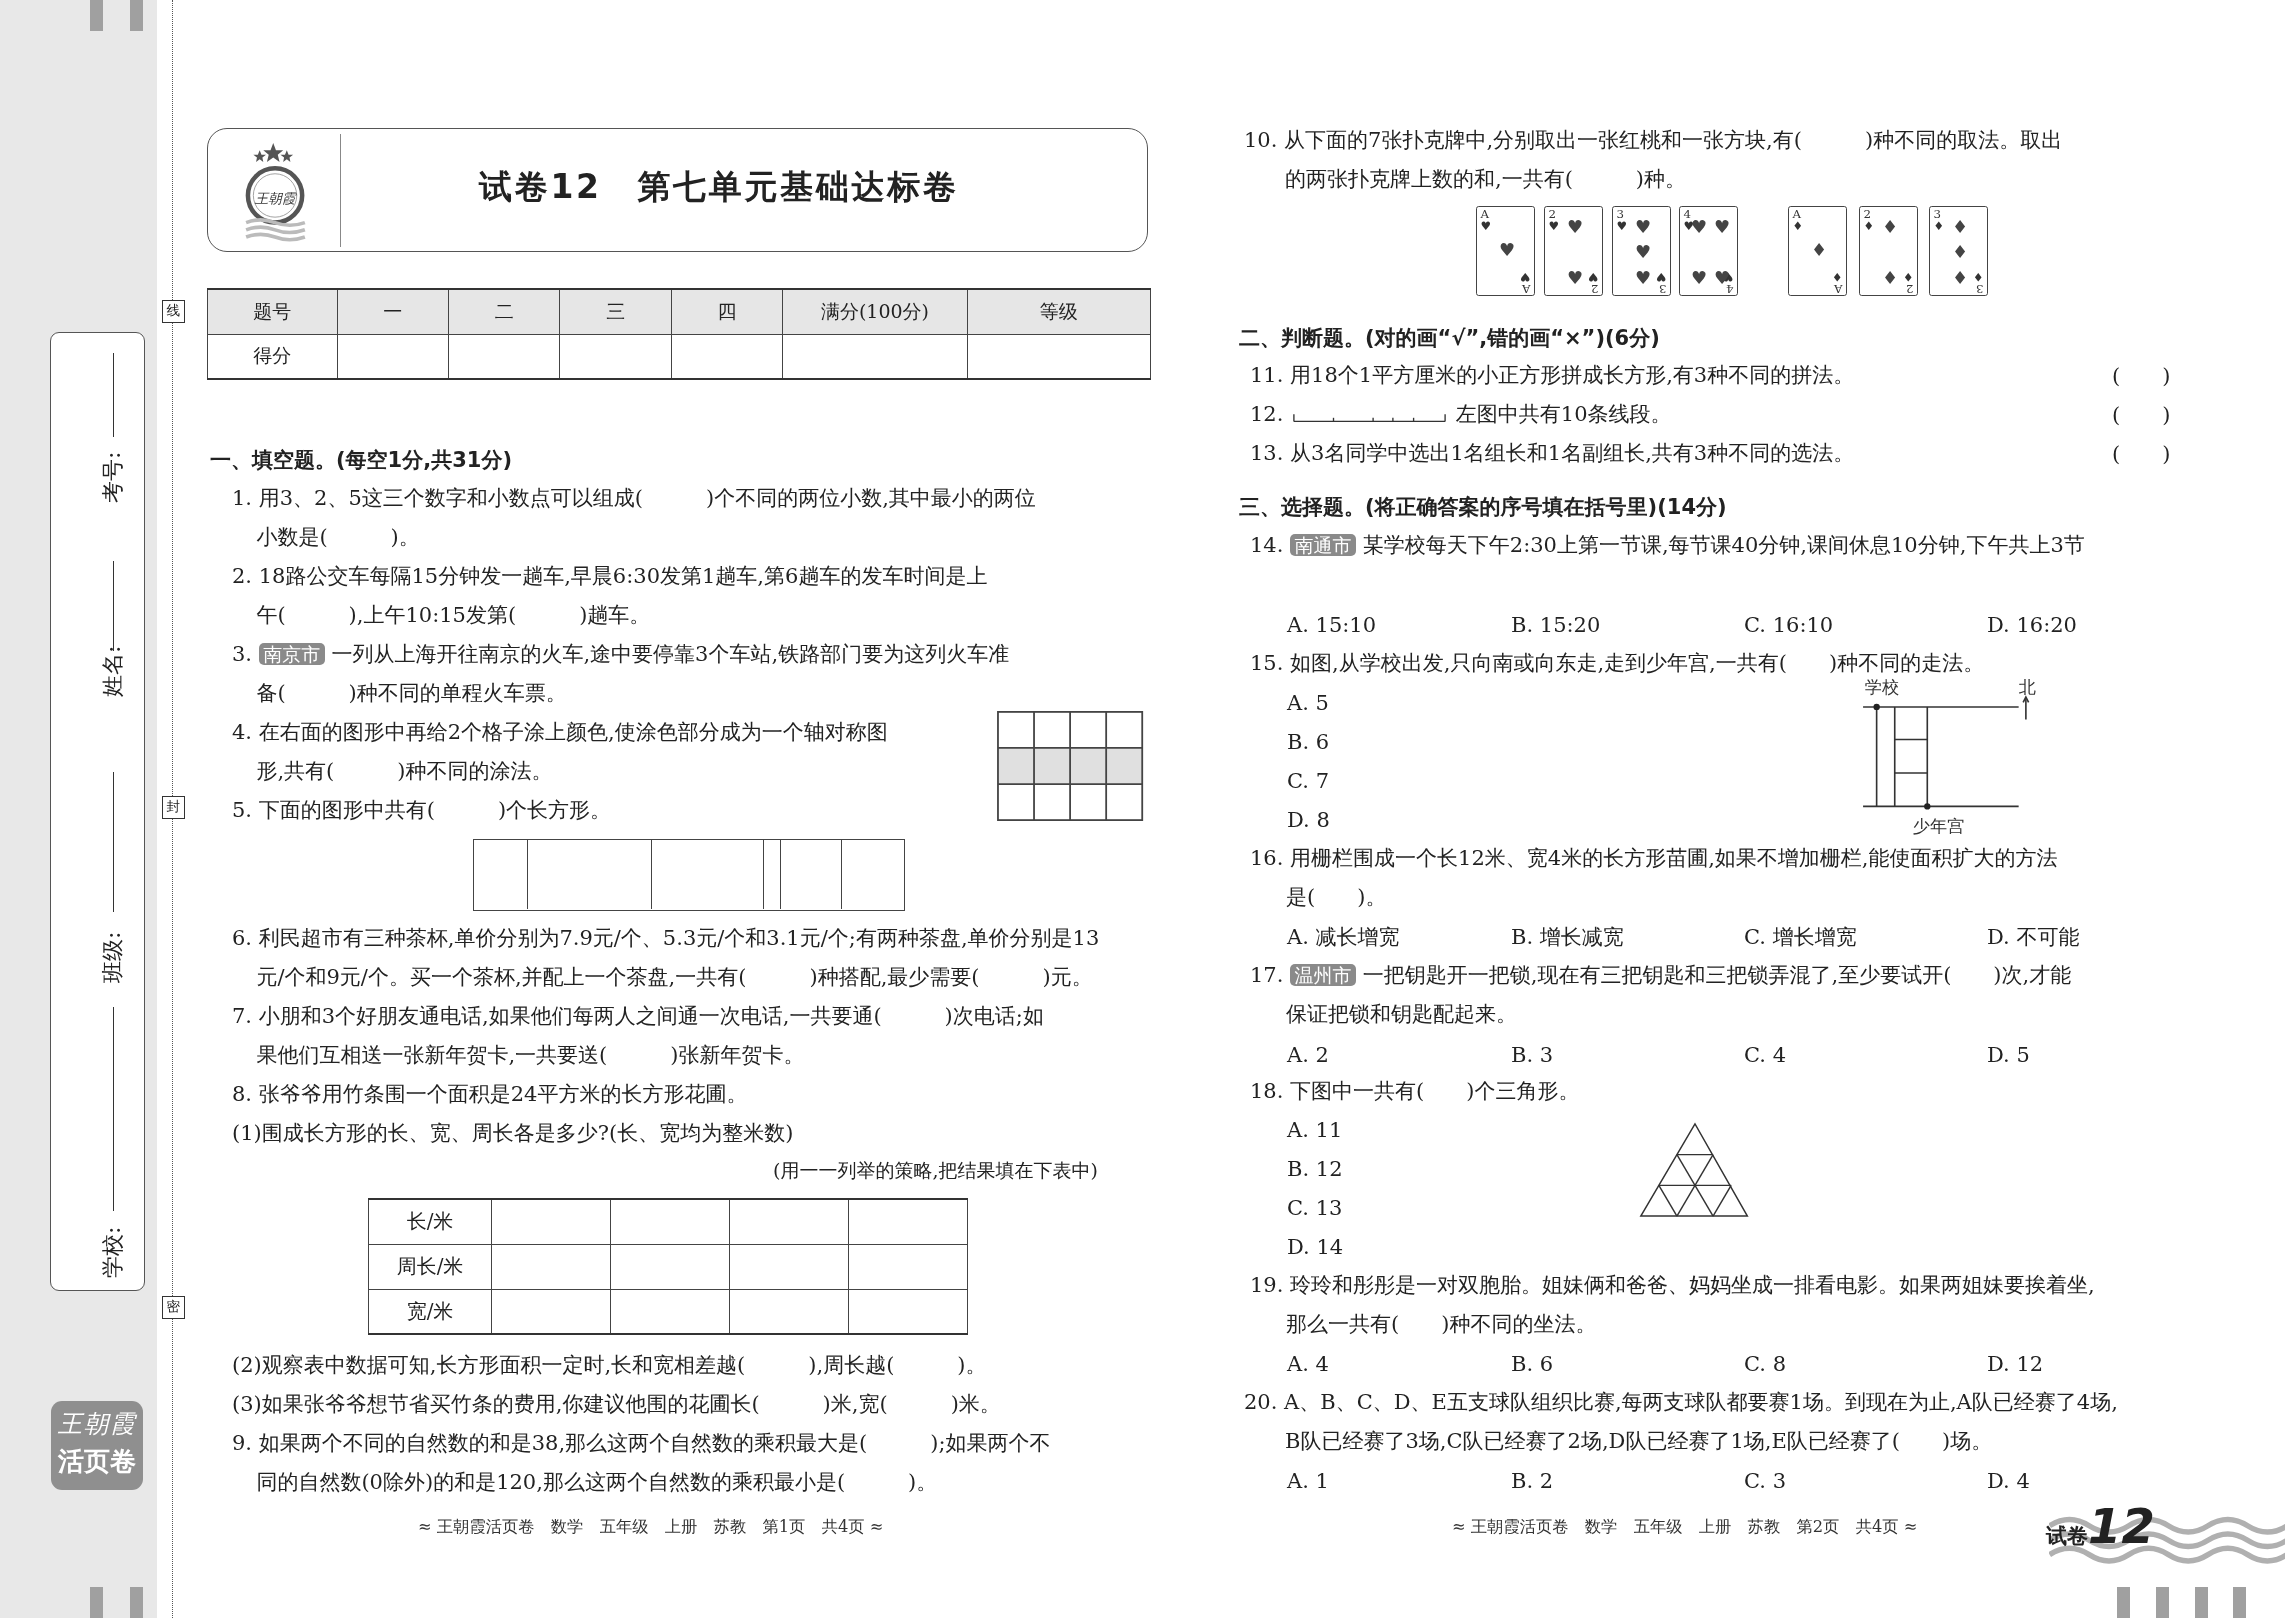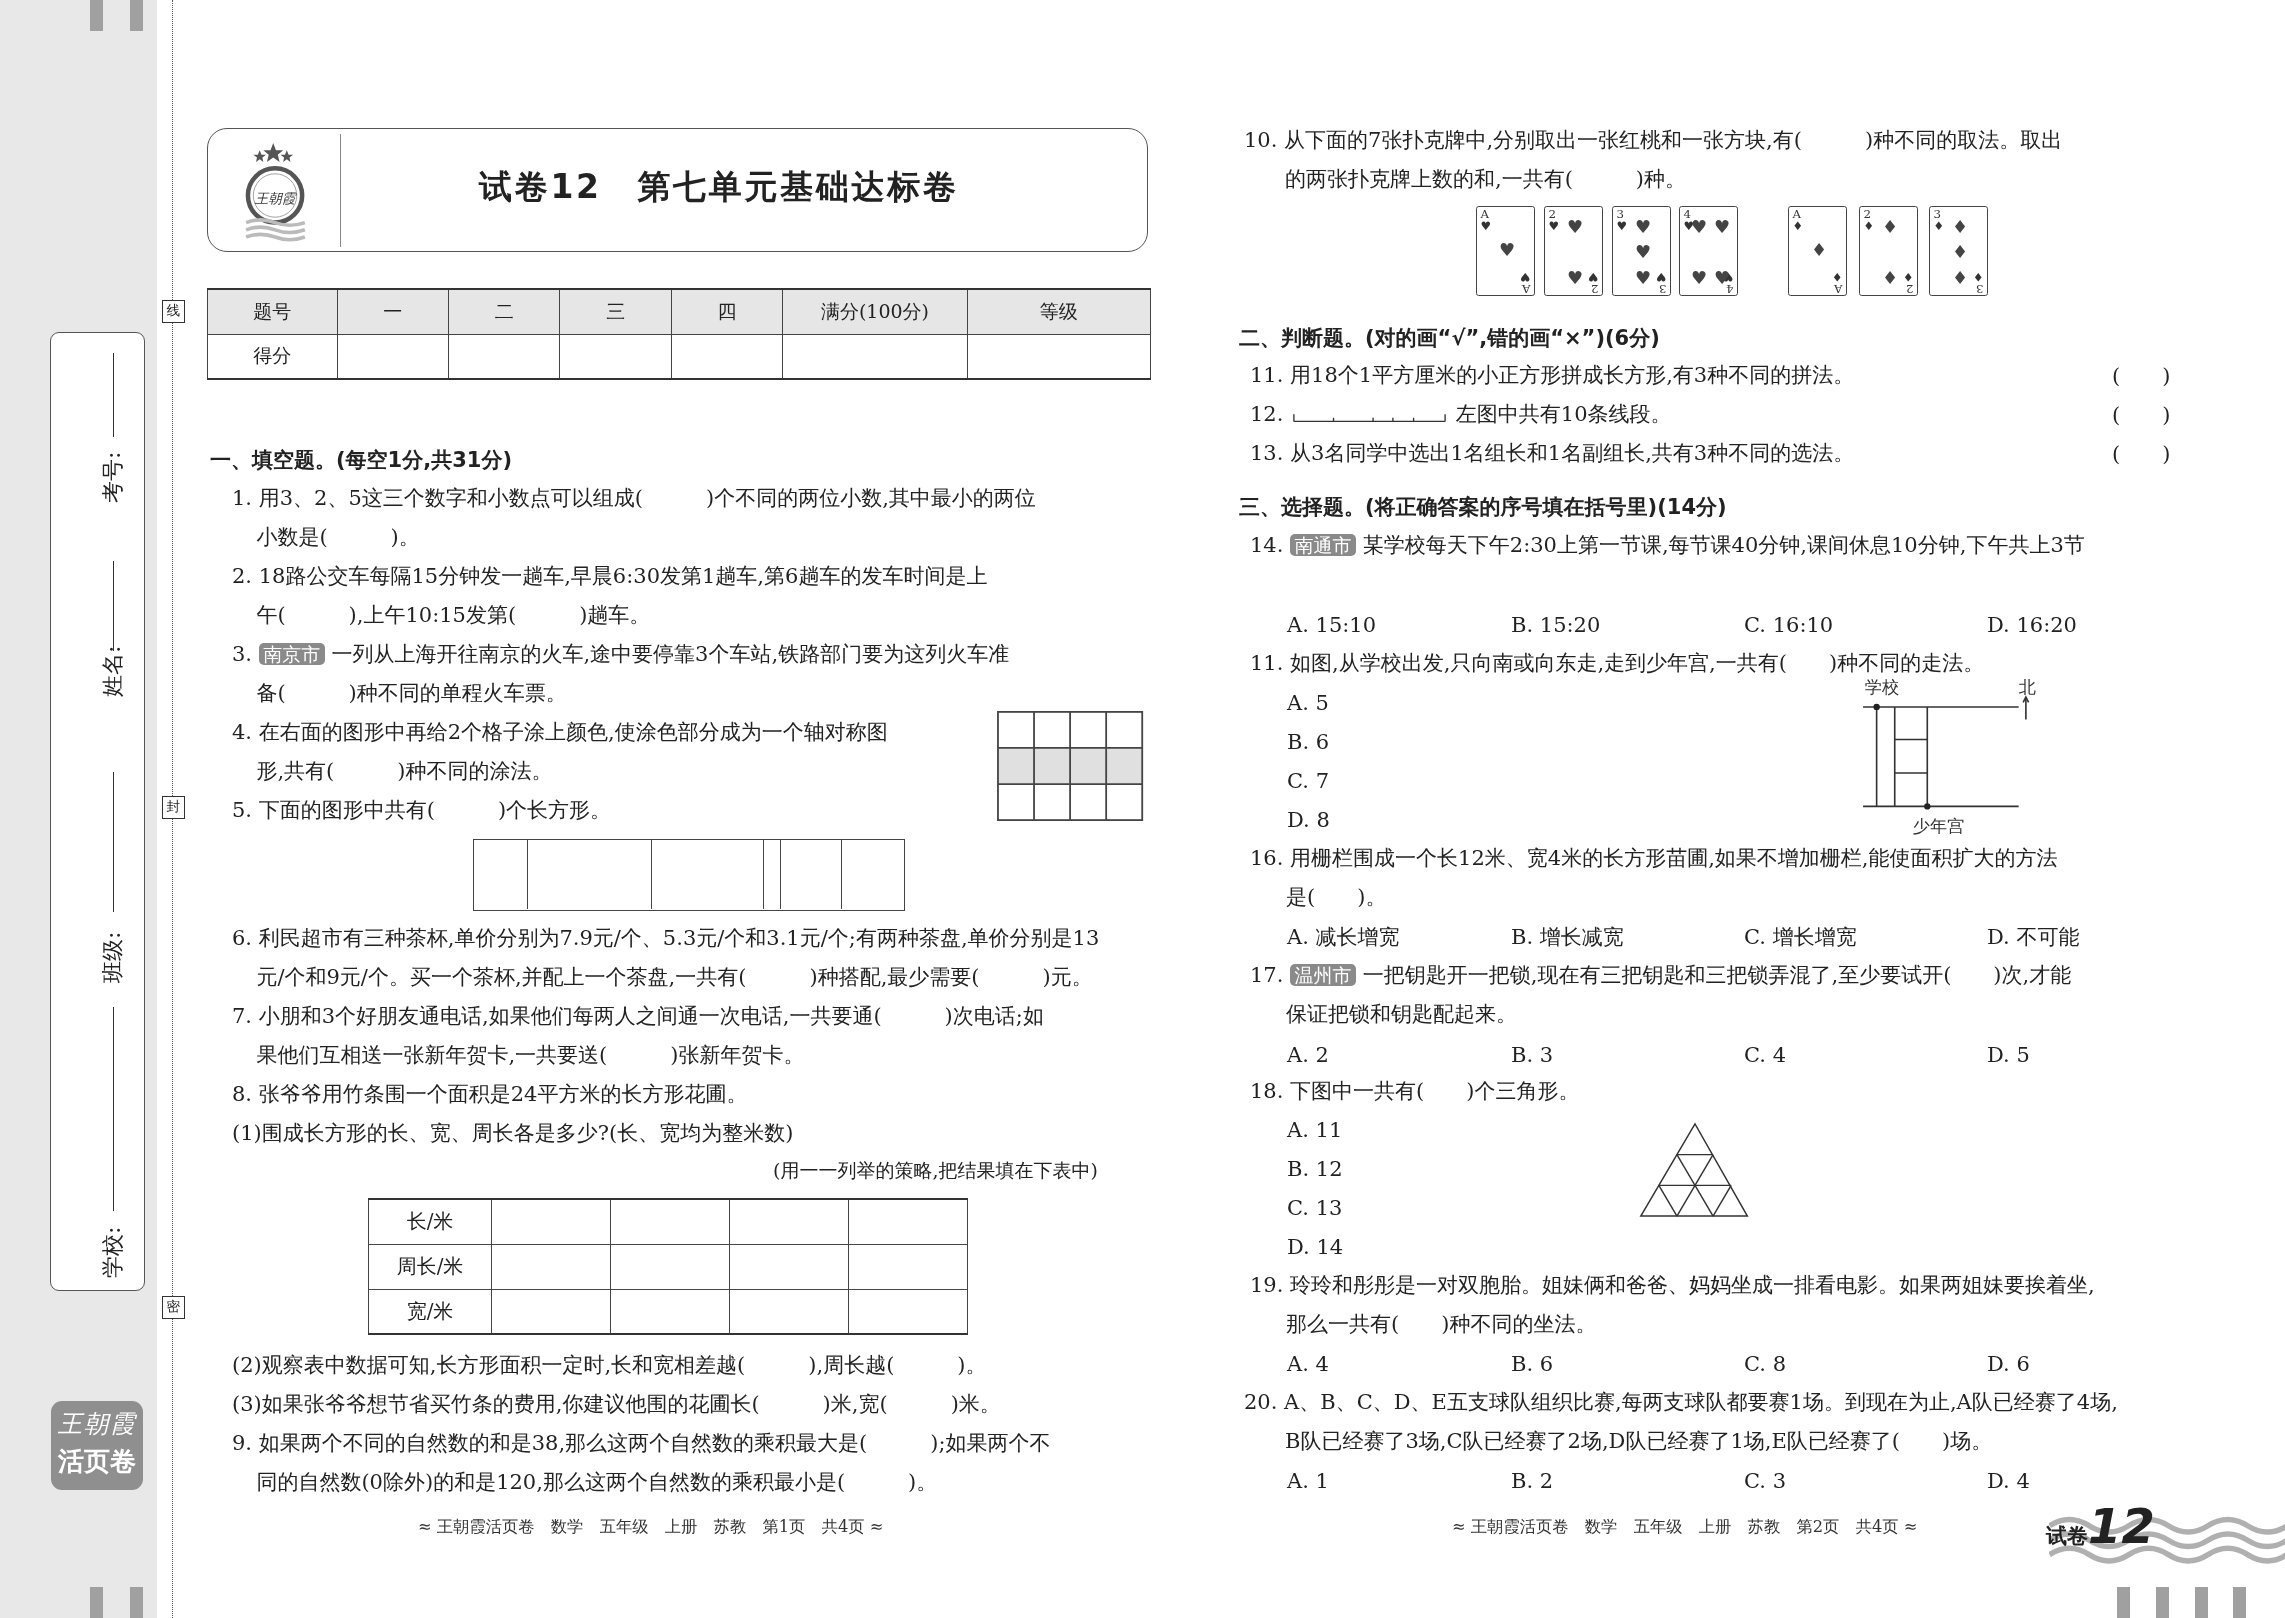--- a/index.html
+++ b/index.html
@@ -294,21 +294,21 @@
 <div class="sec" style="left:1239px;top:493px;">三、选择题。(将正确答案的序号填在括号里)(14分)</div>
 
 <div class="q" style="left:1250px;top:526px;">
   <div><span>14.</span> <span class="tag">南通市</span> <span>某学校每天下午2:30上第一节课,每节课40分钟,课间休息10分钟,下午共上3节</span></div>
 </div>
 <div class="opt" style="left:1287px;top:613px;">A. 15:10</div>
 <div class="opt" style="left:1511px;top:613px;">B. 15:20</div>
 <div class="opt" style="left:1744px;top:613px;">C. 16:10</div>
 <div class="opt" style="left:1987px;top:613px;">D. 16:20</div>
 
-<div class="q" style="left:1250px;top:644px;">11. 如图,从学校出发,只向南或向东走,走到少年宫,一共有(　　)种不同的走法。</div>
+<div class="q" style="left:1250px;top:644px;">15. 如图,从学校出发,只向南或向东走,走到少年宫,一共有(　　)种不同的走法。</div>
 <div class="opt" style="left:1287px;top:691px;">A. 5</div>
 <div class="opt" style="left:1287px;top:730px;">B. 6</div>
 <div class="opt" style="left:1287px;top:769px;">C. 7</div>
 <div class="opt" style="left:1287px;top:808px;">D. 8</div>
 
 <svg style="position:absolute;left:1854px;top:678px;" width="190" height="161" viewBox="0 0 210 178">
   <g stroke="#333" stroke-width="1.8" fill="none">
     <line x1="10" y1="32" x2="182" y2="32"></line>
     <line x1="10" y1="142" x2="182" y2="142"></line>
     <line x1="25" y1="32" x2="25" y2="142"></line>
@@ -364,21 +364,21 @@
   </g>
 </svg>
 
 <div class="q" style="left:1250px;top:1266px;">
   <div>19. 玲玲和彤彤是一对双胞胎。姐妹俩和爸爸、妈妈坐成一排看电影。如果两姐妹要挨着坐,</div>
   <div style="padding-left:36px">那么一共有(　　)种不同的坐法。</div>
 </div>
 <div class="opt" style="left:1287px;top:1352px;">A. 4</div>
 <div class="opt" style="left:1511px;top:1352px;">B. 6</div>
 <div class="opt" style="left:1744px;top:1352px;">C. 8</div>
-<div class="opt" style="left:1987px;top:1352px;">D. 6</div>
+<div class="opt" style="left:1987px;top:1352px;">D. 12</div>
 
 <div class="q" style="left:1244px;top:1383px;">
   <div>20. A、B、C、D、E五支球队组织比赛,每两支球队都要赛1场。到现在为止,A队已经赛了4场,</div>
   <div style="padding-left:41px">B队已经赛了3场,C队已经赛了2场,D队已经赛了1场,E队已经赛了(　　)场。</div>
 </div>
 <div class="opt" style="left:1287px;top:1469px;">A. 1</div>
 <div class="opt" style="left:1511px;top:1469px;">B. 2</div>
 <div class="opt" style="left:1744px;top:1469px;">C. 3</div>
 <div class="opt" style="left:1987px;top:1469px;">D. 4</div>
 

